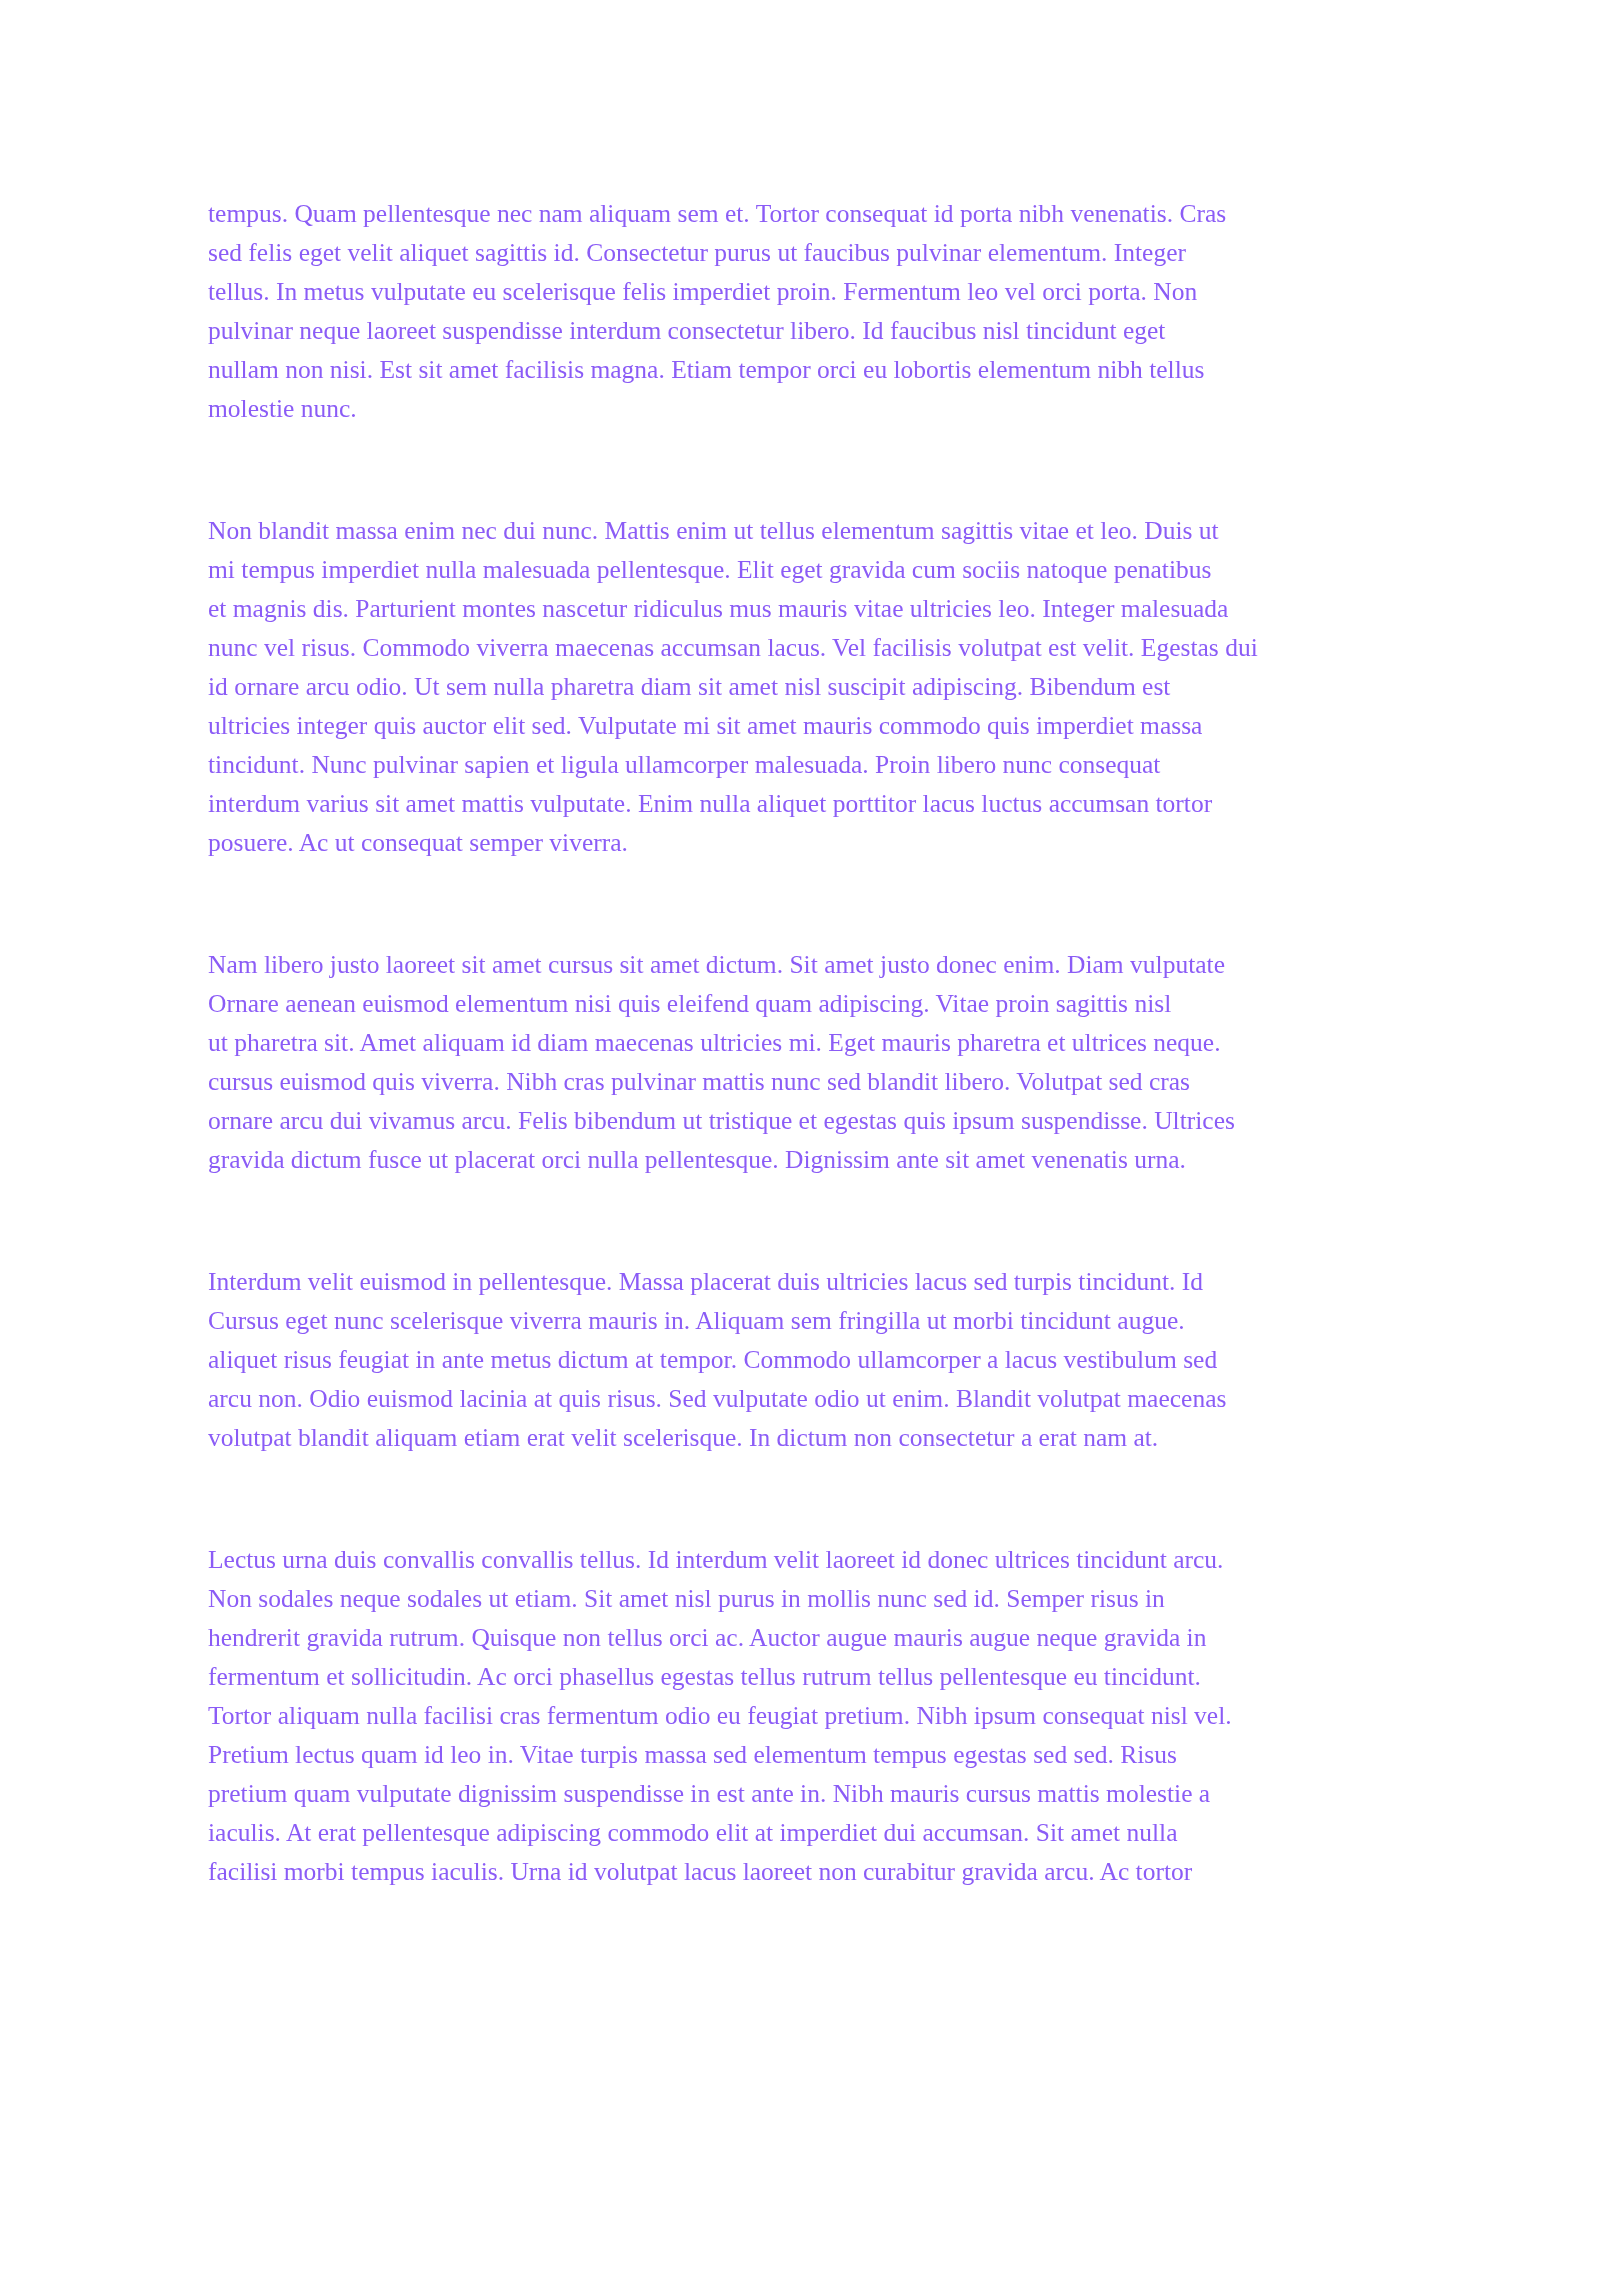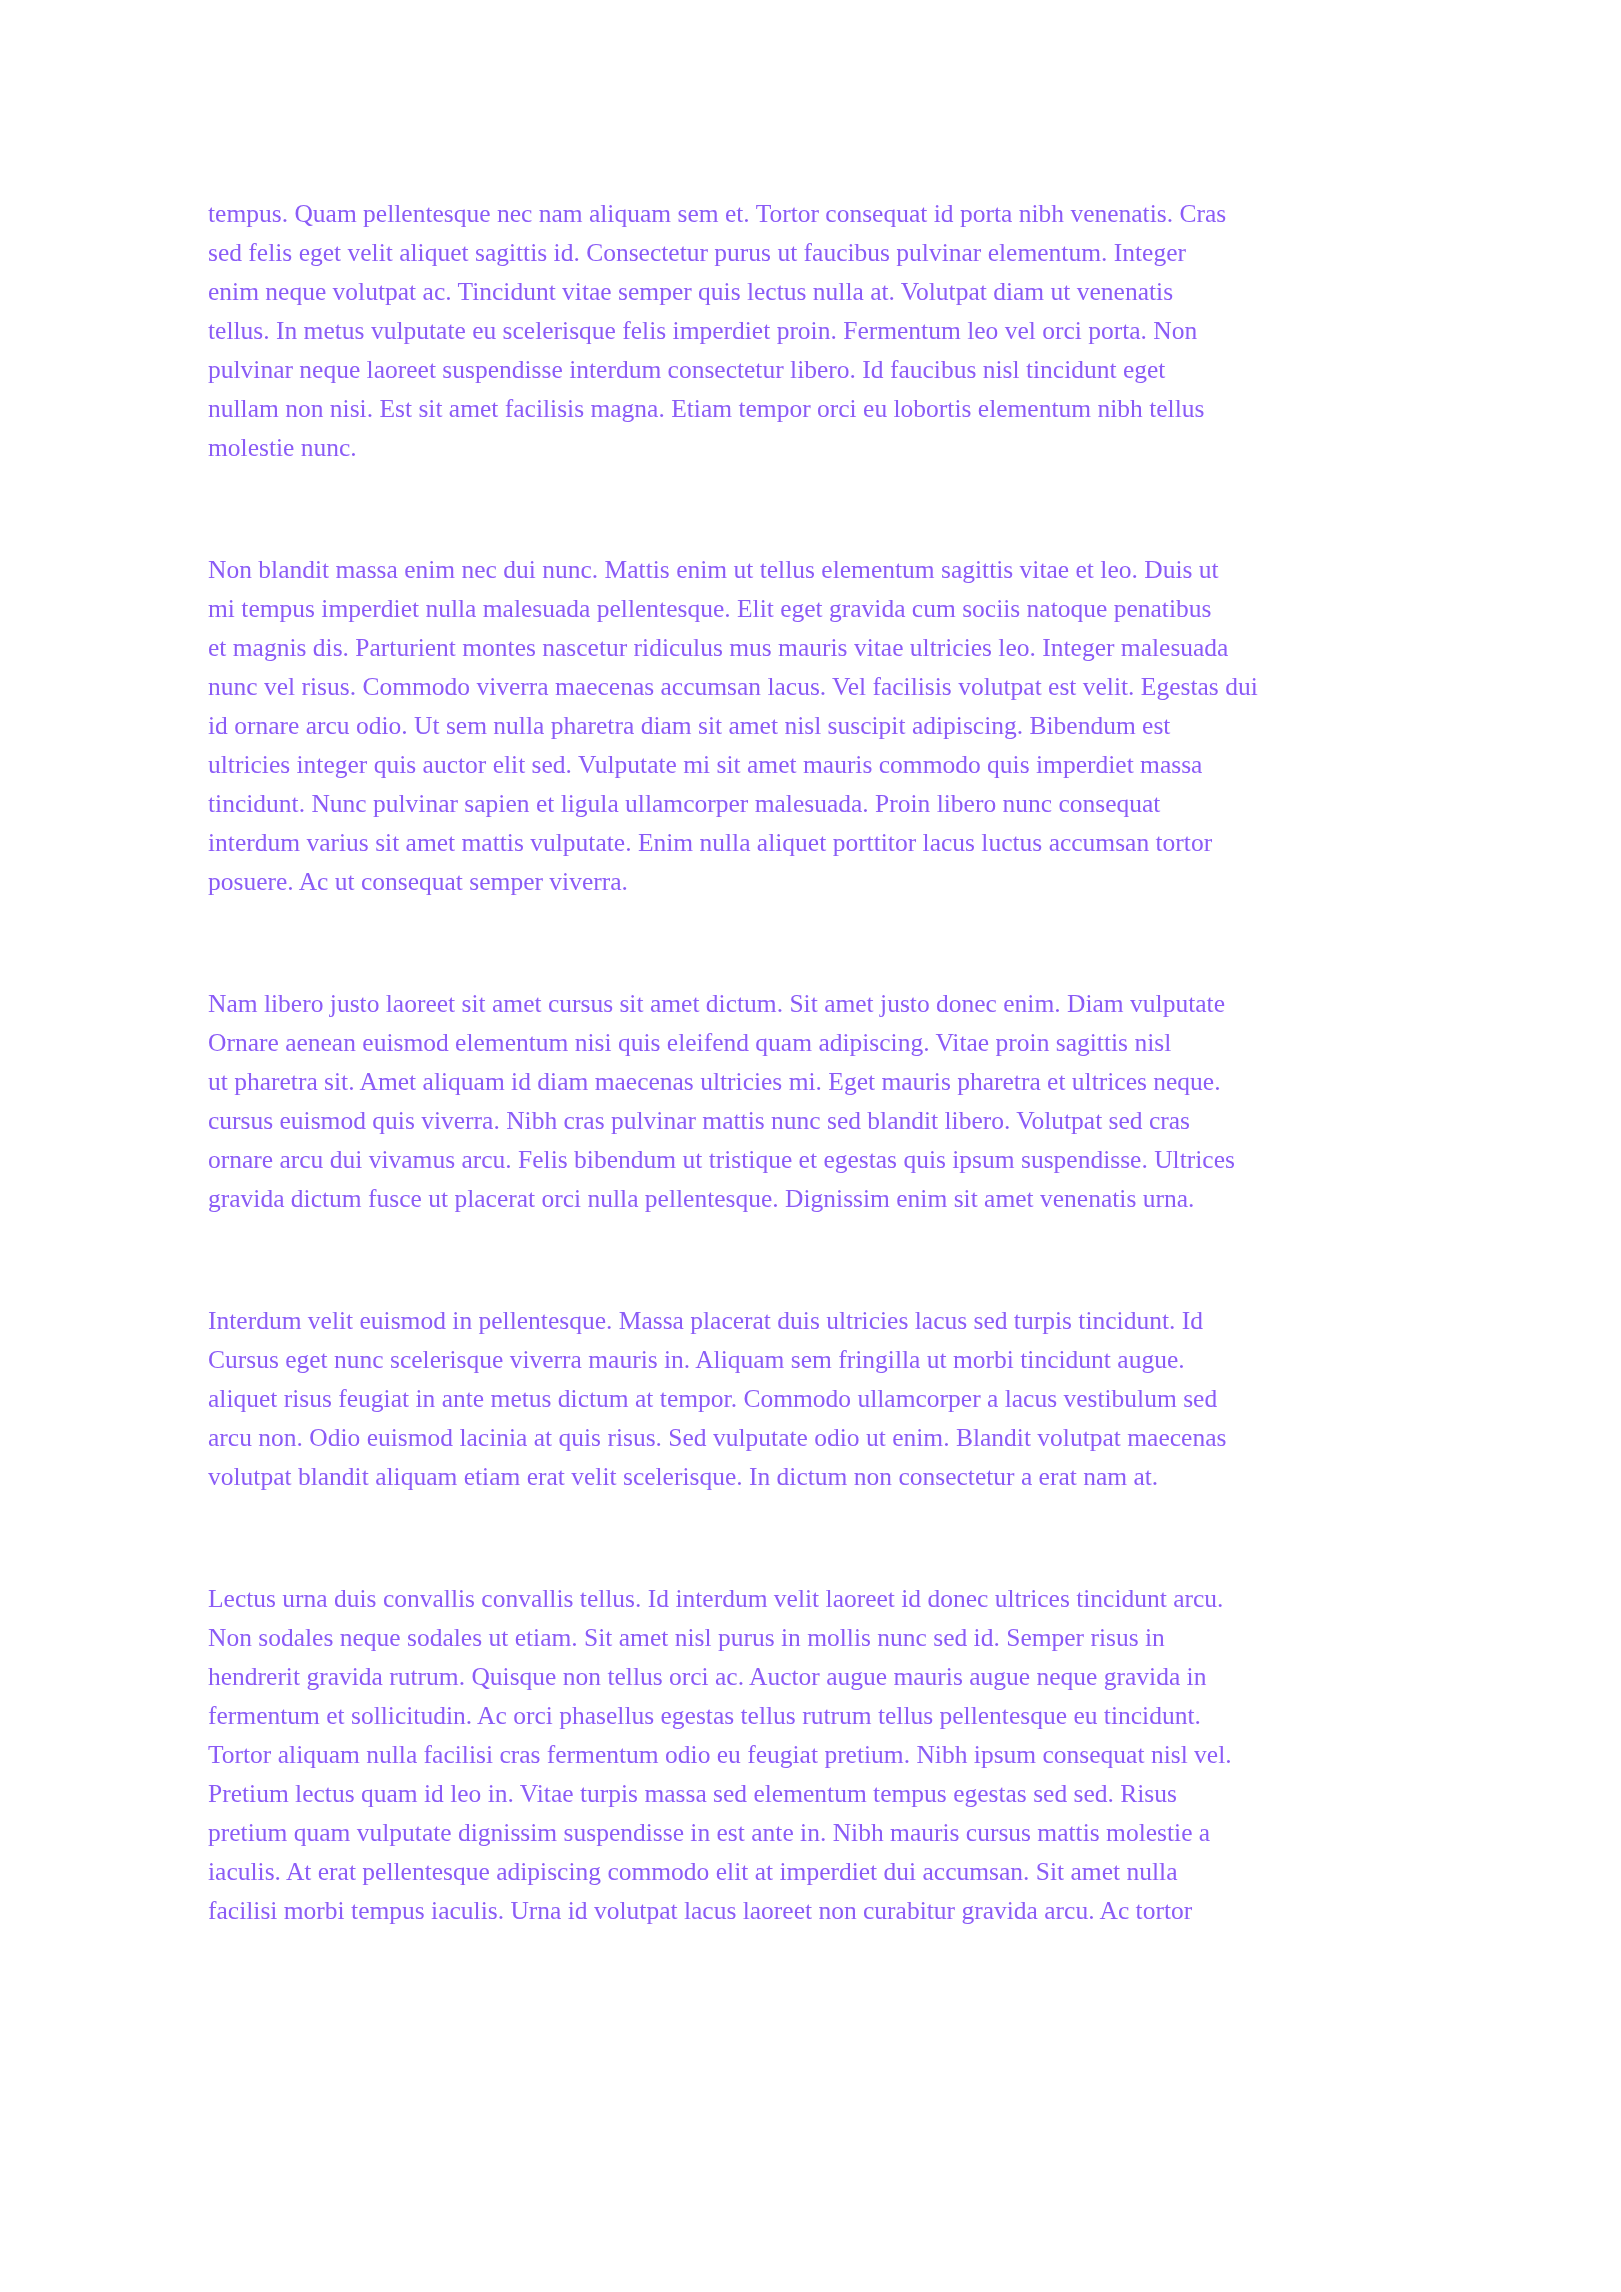--- a/index.html
+++ b/index.html
@@ -44,21 +44,20 @@
   </style>
 </head>
 <body>
 
 <div class="page">
   <div class="body-text">
 
     <p class="para">
       <span class="line">tempus. Quam pellentesque nec nam aliquam sem et. Tortor consequat id porta nibh venenatis. Cras</span>
       <span class="line">sed felis eget velit aliquet sagittis id. Consectetur purus ut faucibus pulvinar elementum. Integer</span>
-      <span class="line">enim neque volutpat ac. Tincidunt vitae semper quis lectus nulla at. Volutpat diam ut venenatis</span>
       <span class="line">tellus. In metus vulputate eu scelerisque felis imperdiet proin. Fermentum leo vel orci porta. Non</span>
       <span class="line">pulvinar neque laoreet suspendisse interdum consectetur libero. Id faucibus nisl tincidunt eget</span>
       <span class="line">nullam non nisi. Est sit amet facilisis magna. Etiam tempor orci eu lobortis elementum nibh tellus</span>
       <span class="line">molestie nunc.</span>
     </p>
 
     <p class="para">
       <span class="line">Non blandit massa enim nec dui nunc. Mattis enim ut tellus elementum sagittis vitae et leo. Duis ut</span>
       <span class="line">mi tempus imperdiet nulla malesuada pellentesque. Elit eget gravida cum sociis natoque penatibus</span>
       <span class="line">et magnis dis. Parturient montes nascetur ridiculus mus mauris vitae ultricies leo. Integer malesuada</span>
@@ -69,21 +68,21 @@
       <span class="line">interdum varius sit amet mattis vulputate. Enim nulla aliquet porttitor lacus luctus accumsan tortor</span>
       <span class="line">posuere. Ac ut consequat semper viverra.</span>
     </p>
 
     <p class="para">
       <span class="line">Nam libero justo laoreet sit amet cursus sit amet dictum. Sit amet justo donec enim. Diam vulputate</span>
       <span class="line">Ornare aenean euismod elementum nisi quis eleifend quam adipiscing. Vitae proin sagittis nisl</span>
       <span class="line">ut pharetra sit. Amet aliquam id diam maecenas ultricies mi. Eget mauris pharetra et ultrices neque.</span>
       <span class="line">cursus euismod quis viverra. Nibh cras pulvinar mattis nunc sed blandit libero. Volutpat sed cras</span>
       <span class="line">ornare arcu dui vivamus arcu. Felis bibendum ut tristique et egestas quis ipsum suspendisse. Ultrices</span>
-      <span class="line">gravida dictum fusce ut placerat orci nulla pellentesque. Dignissim enim sit amet venenatis urna.</span>
+      <span class="line">gravida dictum fusce ut placerat orci nulla pellentesque. Dignissim ante sit amet venenatis urna.</span>
     </p>
 
     <p class="para">
       <span class="line">Interdum velit euismod in pellentesque. Massa placerat duis ultricies lacus sed turpis tincidunt. Id</span>
       <span class="line">Cursus eget nunc scelerisque viverra mauris in. Aliquam sem fringilla ut morbi tincidunt augue.</span>
       <span class="line">aliquet risus feugiat in ante metus dictum at tempor. Commodo ullamcorper a lacus vestibulum sed</span>
       <span class="line">arcu non. Odio euismod lacinia at quis risus. Sed vulputate odio ut enim. Blandit volutpat maecenas</span>
       <span class="line">volutpat blandit aliquam etiam erat velit scelerisque. In dictum non consectetur a erat nam at.</span>
     </p>
 

